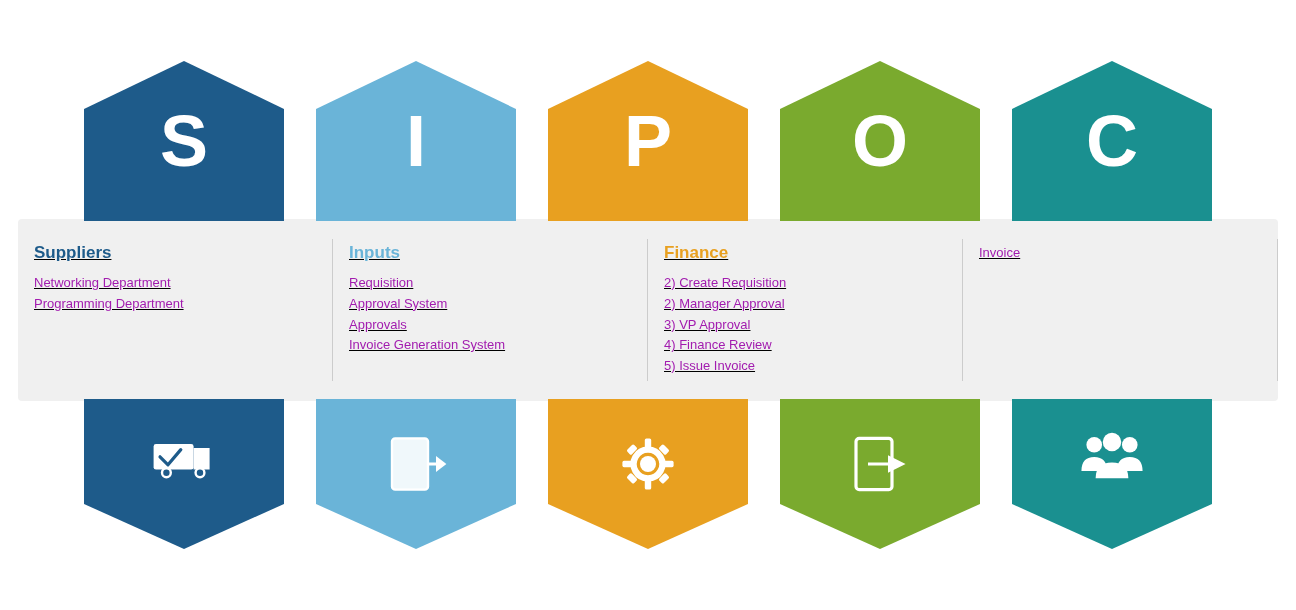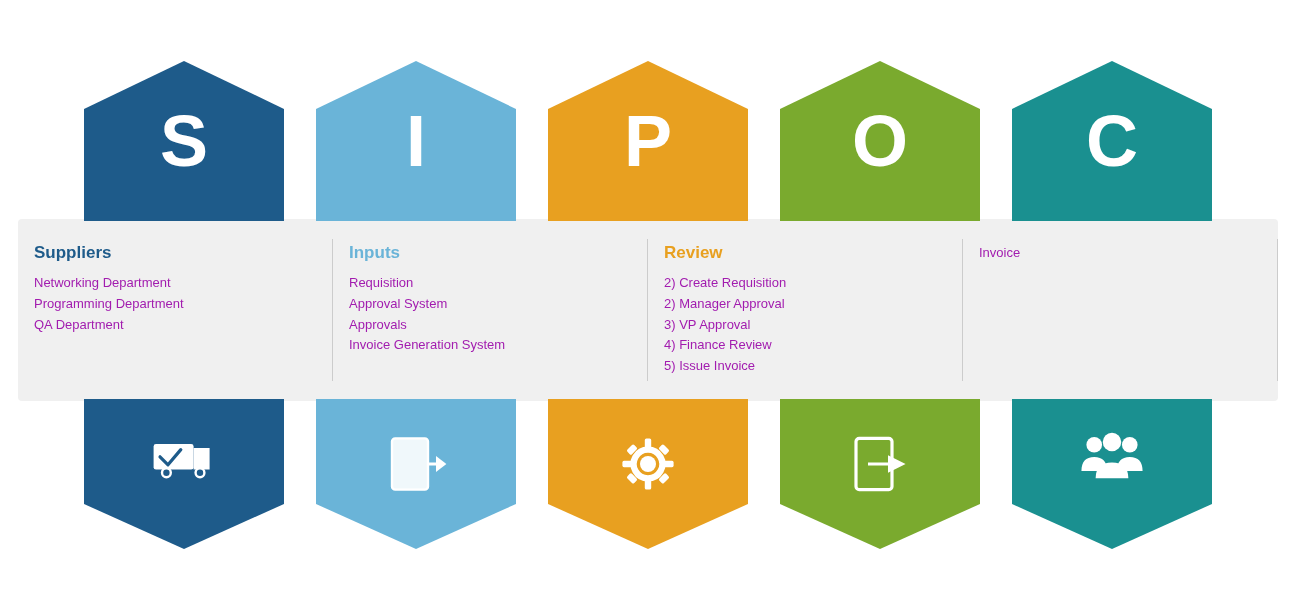--- a/index.html
+++ b/index.html
@@ -49,20 +49,21 @@
       line-height: 1;
     }
 
     
     .middle-row {
       display: flex;
       width: 100%;
       background: #f0f0f0;
       border-radius: 4px;
       padding: 16px 0;
+      text-decoration: underline;
     }
 
     .column {
       flex: 1;
       padding: 8px 16px;
       display: flex;
       flex-direction: column;
     }
 
     .column-title {
@@ -147,33 +148,32 @@
           <span class="house-letter">C</span>
         </div>
       </div>
     </div>
 
   <div class="middle-row" id="middle-row">
       <div class="column">
         <div class="column-title s-title">Suppliers</div>
         <div class="column-item">Networking Department</div>
         <div class="column-item">Programming Department</div>
-        <div class="column-item">QA Department</div>
       </div>
       <div class="divider"></div>
       <div class="column">
         <div class="column-title i-title">Inputs</div>
         <div class="column-item">Requisition</div>
         <div class="column-item">Approval System</div>
         <div class="column-item">Approvals</div>
         <div class="column-item">Invoice Generation System</div>
       </div>
       <div class="divider"></div>
       <div class="column">
-        <div class="column-title p-title">Review</div>
+        <div class="column-title p-title">Finance</div>
         <div class="column-item">2)  Create Requisition</div>
         <div class="column-item">2)  Manager Approval</div>
         <div class="column-item">3)  VP Approval</div>
         <div class="column-item">4)  Finance Review</div>
         <div class="column-item">5)  Issue Invoice</div>
       </div>
       <div class="divider"></div>
       <div class="column">
         <div class="column-item">Invoice</div>
       </div>

